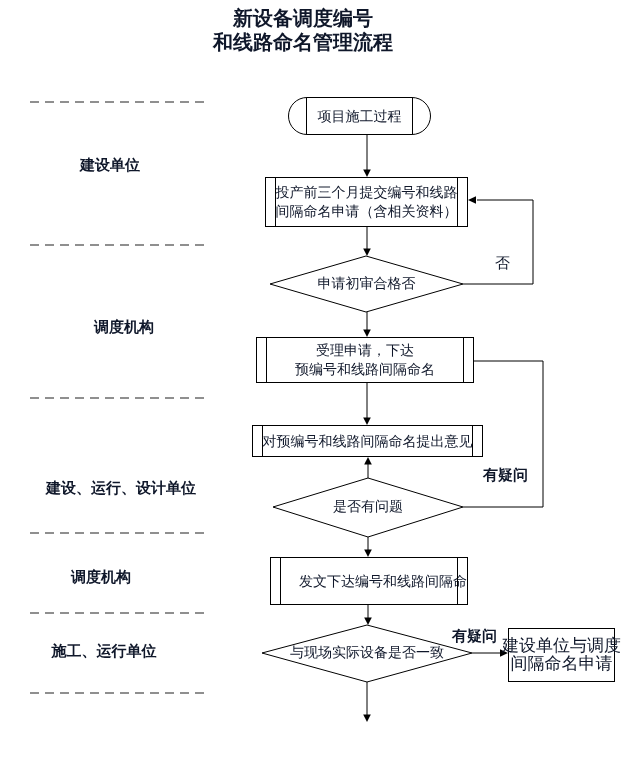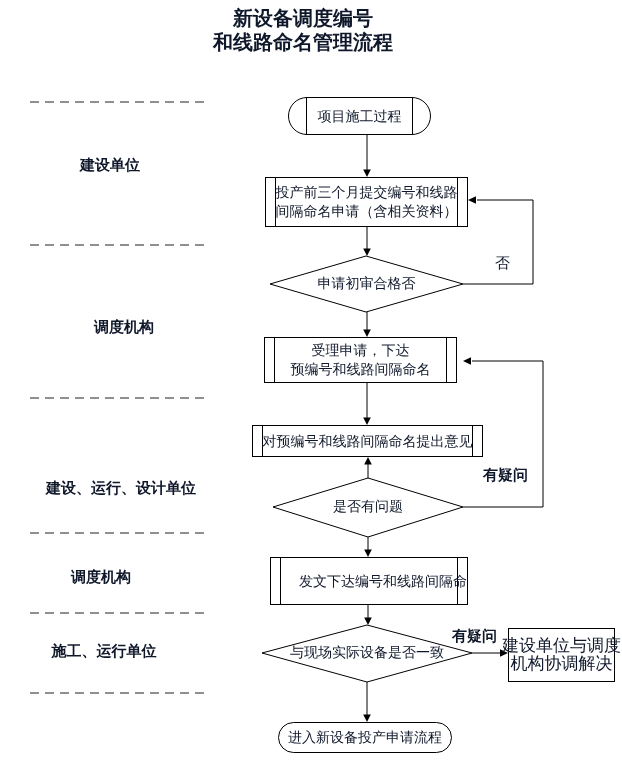--- a/index.html
+++ b/index.html
@@ -84,47 +84,44 @@
     <div>项目施工过程</div>
   </div>
 
   <div class="node" style="left:265px;top:177px;width:203px;height:50px;">
     <span class="vline" style="left:9px;"></span>
     <span class="vline" style="right:9px;"></span>
     <div>投产前三个月提交编号和线路</div>
     <div>间隔命名申请（含相关资料）</div>
   </div>
 
-  <div class="node" style="left:264px;top:337px;width:193px;height:46px;">
+  <div class="node" style="left:256px;top:337px;width:218px;height:46px;">
     <span class="vline" style="left:9px;"></span>
     <span class="vline" style="right:9px;"></span>
     <div>受理申请，下达</div>
     <div>预编号和线路间隔命名</div>
   </div>
 
   <div class="node" style="left:252px;top:425px;width:231px;height:32px;">
     <span class="vline" style="left:9px;"></span>
     <span class="vline" style="right:9px;"></span>
     <div>对预编号和线路间隔命名提出意见</div>
   </div>
 
   <div class="node" style="left:270px;top:557px;width:198px;height:48px;align-items:flex-end;">
     <span class="vline" style="left:9px;"></span>
     <span class="vline" style="right:9px;"></span>
     <div>发文下达编号和线路间隔命</div>
   </div>
 
   <div class="node" style="left:508px;top:628px;width:107px;height:54px;font-size:17px;line-height:18px;">
     <div>建设单位与调度</div>
-    <div>机构协调解决</div>
+    <div>间隔命名申请</div>
   </div>
 
-  <div class="node" style="left:278px;top:722px;width:174px;height:31px;border-radius:16px;">
-    <div>进入新设备投产申请流程</div>
-  </div>
 
   <div class="dtext" style="left:270px;top:270px;width:193px;height:28px;">申请初审合格否</div>
   <div class="dtext" style="left:273px;top:493px;width:190px;height:28px;">是否有问题</div>
   <div class="dtext" style="left:262px;top:639px;width:210px;height:28px;">与现场实际设备是否一致</div>
 
   <div class="edge-label" style="left:495px;top:254px;">否</div>
   <div class="edge-label b" style="left:483px;top:466px;">有疑问</div>
   <div class="edge-label b" style="left:452px;top:627px;">有疑问</div>
 
 </div>

